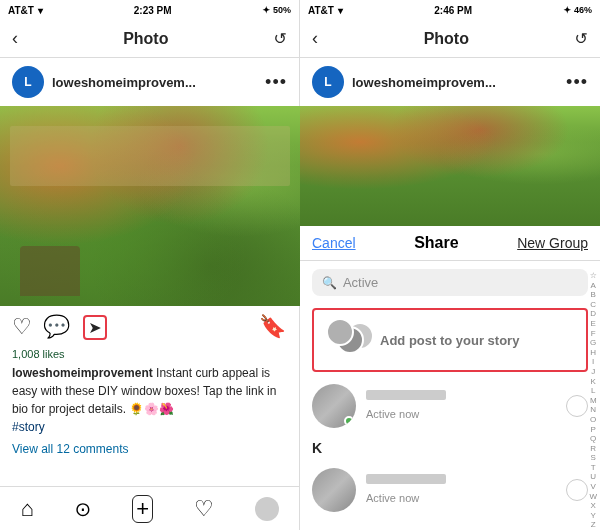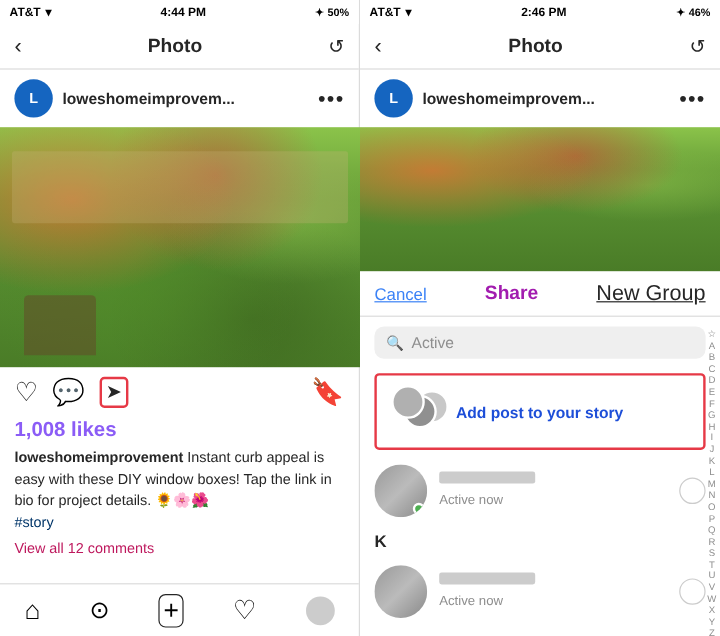--- a/index.html
+++ b/index.html
@@ -94,38 +94,38 @@
     .actions-row {
       display: flex;
       align-items: center;
       justify-content: space-between;
       padding: 8px 12px;
     }
     .actions-left { display: flex; gap: 12px; align-items: center; }
 
     .likes-count {
       padding: 0 12px 4px;
-      font-size: 17px;
-      font-weight: 700;
-      color: #8b5cf6;
+      font-size: 11px;
+      font-weight: 400;
+      color: #14532d;
     }
 
     .caption {
       padding: 0 12px 6px;
       font-size: 12px;
       color: #262626;
       line-height: 1.5;
     }
     .caption .username { font-weight: 700; }
     .caption .hashtag { color: #003569; }
 
     .view-comments {
       padding: 0 12px 6px;
       font-size: 12px;
-      color: #be185d;
+      color: #0369a1;
     }
 
     .nav-bar {
       margin-top: auto;
       height: 44px;
       border-top: 1px solid #dbdbdb;
       display: flex;
       align-items: center;
       justify-content: space-around;
     }
@@ -194,24 +194,24 @@
       border-bottom: 1px solid #dbdbdb;
     }
     .share-cancel {
       font-size: 14px;
       color: #3b82f6;
       text-decoration: underline;
     }
     .share-title {
       font-size: 16px;
       font-weight: 700;
-      color: #a21caf;
+      color: #000000;
     }
     .share-newgroup {
-      font-size: 18px;
+      font-size: 14px;
       color: #262626;
       text-decoration: underline;
     }
 
     .search-bar {
       display: flex;
       align-items: center;
       margin: 8px 12px;
       background: #efefef;
       border-radius: 8px;
@@ -364,21 +364,21 @@
 </head>
 <body>
 
 <div class="left-panel">
 
   <div class="status-bar">
     <div class="status-left">
       <span>AT&amp;T</span>
       <span>▾</span>
     </div>
-    <span>4:44 PM</span>
+    <span>2:23 PM</span>
     <div class="status-right">
       <span>✦</span>
       <span>50%</span>
     </div>
   </div>
 
   <div class="top-bar">
     <span class="icon-back">‹</span>
     <span class="top-bar-title">Photo</span>
     <span class="icon-refresh">↺</span>
@@ -475,21 +475,21 @@
       <span class="search-icon-inner">🔍</span>
       <span class="search-input-text">Active</span>
     </div>
 
     <div class="story-item">
       <div class="story-avatars">
         <div class="story-avatar-circle"></div>
         <div class="story-avatar-circle"></div>
         <div class="story-avatar-circle"></div>
       </div>
-      <span style="font-size:13px;font-weight:600;color:#1d4ed8;">Add post to your story</span>
+      <span style="font-size:13px;font-weight:600;color:#737373;">Add post to your story</span>
     </div>
 
     <div class="contact-item">
       <div class="contact-left">
         <div class="contact-avatar">
           <div class="contact-avatar-inner"></div>
           <div class="active-dot"></div>
         </div>
         <div class="contact-info">
           <div class="contact-name-blurred"></div>

